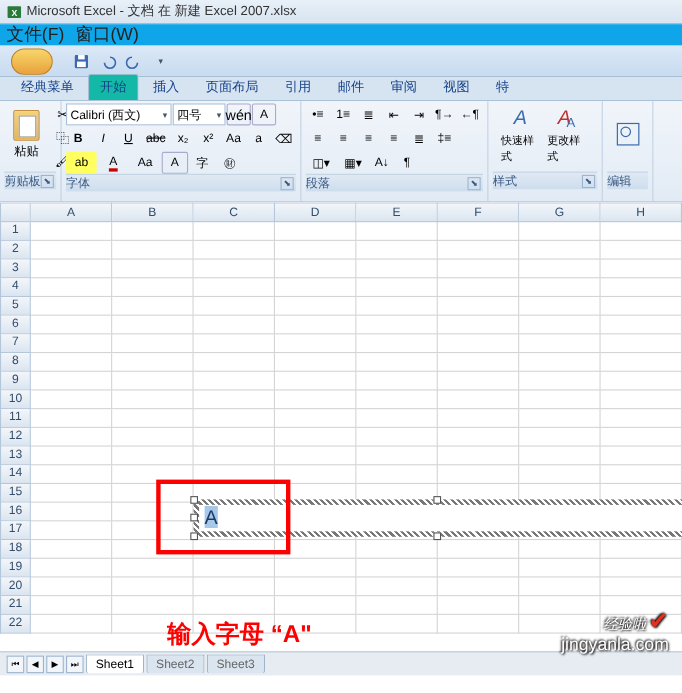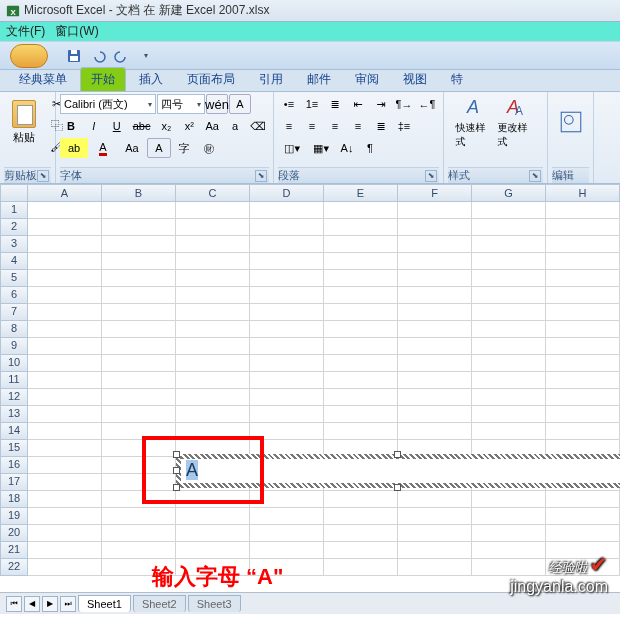--- a/index.html
+++ b/index.html
@@ -1,31 +1,31 @@
 <!DOCTYPE html>
 <html><head>
 <meta charset="utf-8">
 <style>
 * { box-sizing: border-box; margin: 0; padding: 0; font-family: "Microsoft YaHei", Arial, sans-serif; }
 body { width: 620px; height: 630px; background: #fff; overflow: hidden; position: relative; }
 
 .titlebar { height: 22px; background: linear-gradient(#e8f0f8,#d8e4f0); border-bottom: 1px solid #9db5cc; display:flex; align-items:center; padding:0 6px; font-size:12px; color:#333; }
 .titlebar .icon { width:14px; height:14px; margin-right:4px; display:inline-flex; }
-.menubar { height:20px; background:#5eead4; border-bottom:1px solid #c5d3e2; display:flex; align-items:center; font-size:12px; padding:0 6px; gap:10px; color:#222; }
+.menubar { height:20px; background:#0ea5e9; border-bottom:1px solid #c5d3e2; display:flex; align-items:center; font-size:16px; padding:0 6px; gap:10px; color:#222; }
 
 .qat { height:28px; background:linear-gradient(#dbe8f7,#c8dbef); border-bottom:1px solid #a7bfd6; display:flex; align-items:center; padding:0 10px; gap:4px; }
 .office-btn { width:38px; height:24px; border-radius:14px; background:linear-gradient(#f7d76a,#e9a23d); border:1px solid #c07f1f; }
 .qat-btn { width:20px; height:20px; display:flex; align-items:center; justify-content:center; font-size:11px; border:1px solid transparent; border-radius:2px; }
 
 .ribbon-tabs { height:22px; background:#d6e3f1; display:flex; align-items:flex-end; padding:0 8px; gap:2px; font-size:12px; border-bottom:1px solid #a7bfd6; }
 .ribbon-tab { padding:3px 10px; color:#15428b; cursor:pointer; border:1px solid transparent; border-bottom:none; }
-.ribbon-tab.active { background:#84cc16; border-color:#a7bfd6; border-radius:3px 3px 0 0; }
+.ribbon-tab.active { background:#14b8a6; border-color:#a7bfd6; border-radius:3px 3px 0 0; }
 
 .ribbon { height:92px; background:linear-gradient(#f1f5fa,#e2ebf5); border-bottom:1px solid #a7bfd6; display:flex; }
-.group { border-right:1px solid #c2d2e3; display:flex; flex-direction:column; padding:2px 4px 0 4px; }
+.group { border-right:1px solid #c2d2e3; display:flex; flex-direction:column; padding:2px 4px 11px 4px; }
 .group-body { flex:1; display:flex; gap:2px; }
 .group-label { height:16px; text-align:center; font-size:11px; color:#3b5a82; background:linear-gradient(#e0e9f3,#cdddee); border-top:1px solid #c2d2e3; display:flex; align-items:center; justify-content:flex-start; position:relative; }
 .group-label .launcher { position:absolute; right:2px; width:12px; height:12px; border:1px solid #9db5cc; font-size:8px; line-height:10px; color:#3b5a82; }
 
 .btn { border:1px solid transparent; border-radius:2px; display:flex; align-items:center; justify-content:center; font-size:11px; }
 .btn-lg { width:40px; height:56px; flex-direction:column; gap:2px; }
 .btn-sm { width:22px; height:20px; }
 .row { display:flex; gap:1px; }
 .col { display:flex; flex-direction:column; gap:1px; }
 

